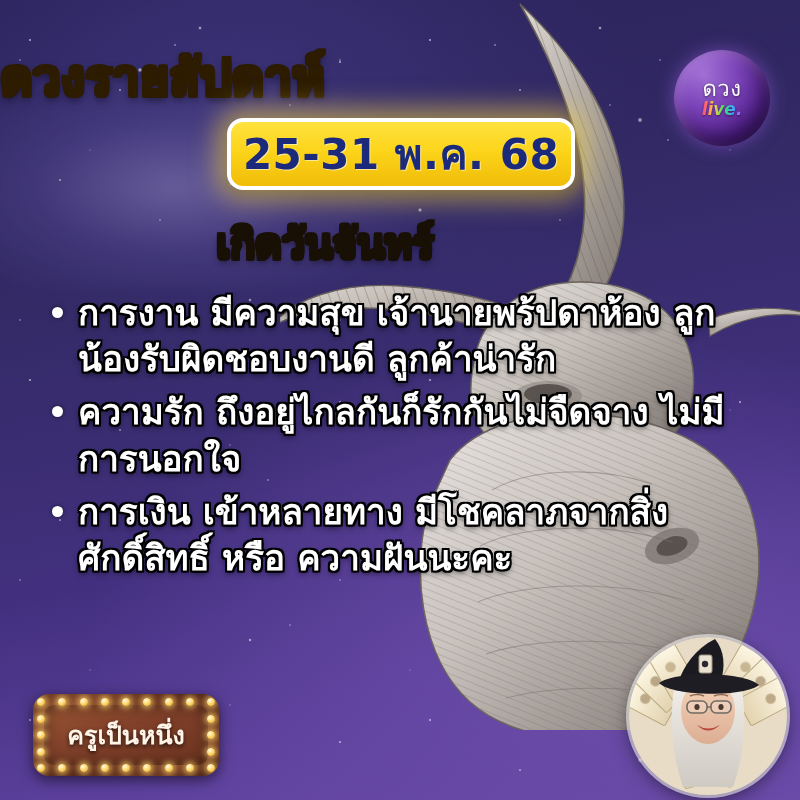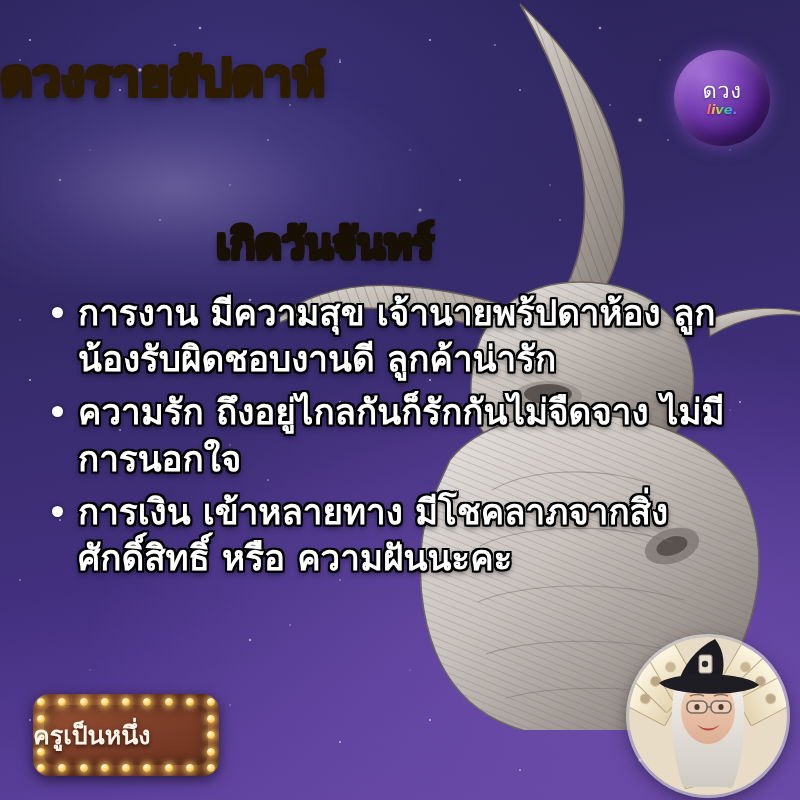--- a/index.html
+++ b/index.html
@@ -105,21 +105,21 @@
   .logo-word {
     font-size: 22px;
     font-weight: 400;
     color: #ffffff;
     line-height: 1;
     letter-spacing: .5px;
     text-shadow: 0 1px 3px rgba(0,0,0,.5);
   }
   .logo-live {
     margin-top: 1px;
-    font-size: 13px;
+    font-size: 17px;
     font-style: italic;
     font-weight: 700;
     line-height: 1;
     background: linear-gradient(92deg, #ff3d81 0%, #ffcf3a 30%, #3ddc6e 55%, #3aa8ff 78%, #c14bff 100%);
     -webkit-background-clip: text;
     background-clip: text;
     color: transparent;
     filter: drop-shadow(0 1px 1px rgba(0,0,0,.45));
   }
 
@@ -233,20 +233,21 @@
     position: absolute;
     left: 33px;
     top: 694px;
     width: 186px;
     height: 82px;
     border-radius: 16px;
     background: linear-gradient(145deg, #8c4a2c 0%, #9c5634 18%, #6f3620 52%, #8a4a2d 82%, #5e2d19 100%);
     box-shadow: 0 4px 14px rgba(0,0,0,.55), inset 0 0 24px rgba(0,0,0,.45);
     display: flex;
     align-items: center;
+    justify-content: center;
     overflow: hidden;
   }
   .plaque-inner {
     position: absolute;
     inset: 11px;
     border-radius: 10px;
     background: linear-gradient(160deg, #9a5533 0%, #80402a 45%, #6d341f 100%);
     box-shadow: inset 0 0 16px rgba(0,0,0,.55);
   }
   .plaque-text {
@@ -348,20 +349,23 @@
 
   <div class="logo">
     <div class="logo-word">ดวง</div>
     <div class="logo-live">live.</div>
   </div>
 
   <div class="headline">
     <span class="headline-inner">ดวงรายสัปดาห์</span>
   </div>
 
+  <div class="date-banner">
+    <span class="date-text">25-31 พ.ค. 68</span>
+  </div>
 
   <div class="subtitle">
     <span class="subtitle-inner">เกิดวันจันทร์</span>
   </div>
 
   <div class="bullets">
     <div class="bullet-row">
       <span class="bullet-dot"></span>
       <span class="bullet-text">การงาน มีความสุข เจ้านายพร้ปดาห้อง ลูกน้องรับผิดชอบงานดี ลูกค้าน่ารัก</span>
     </div>

